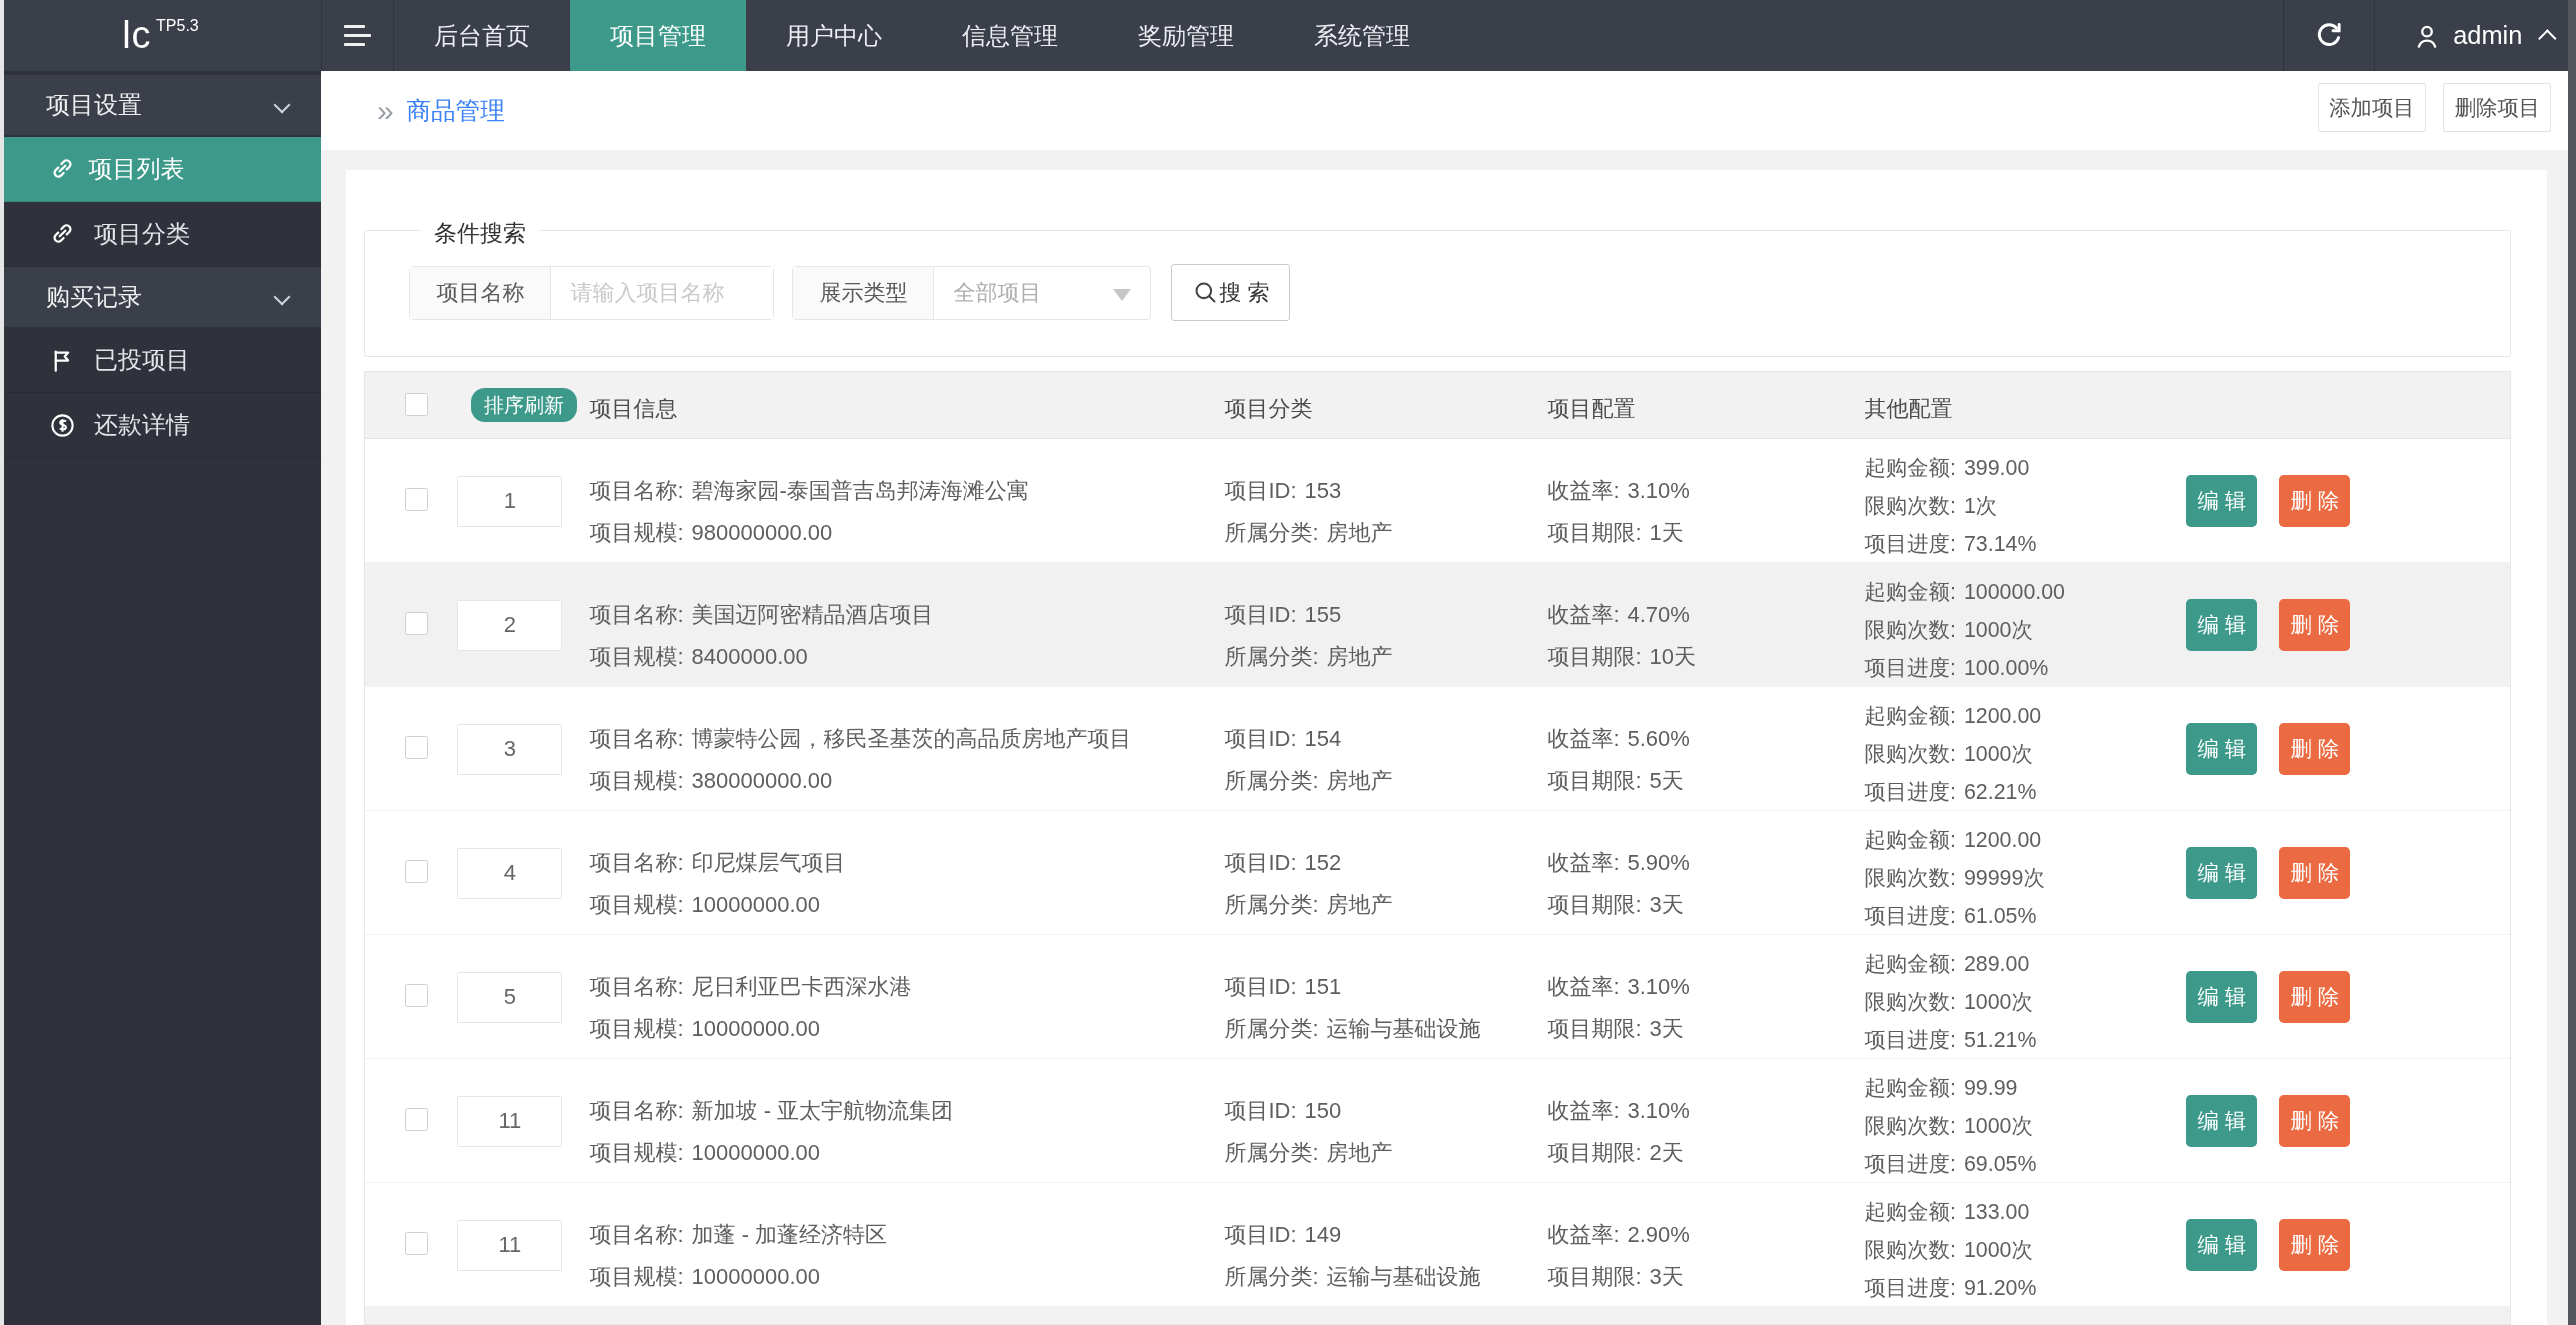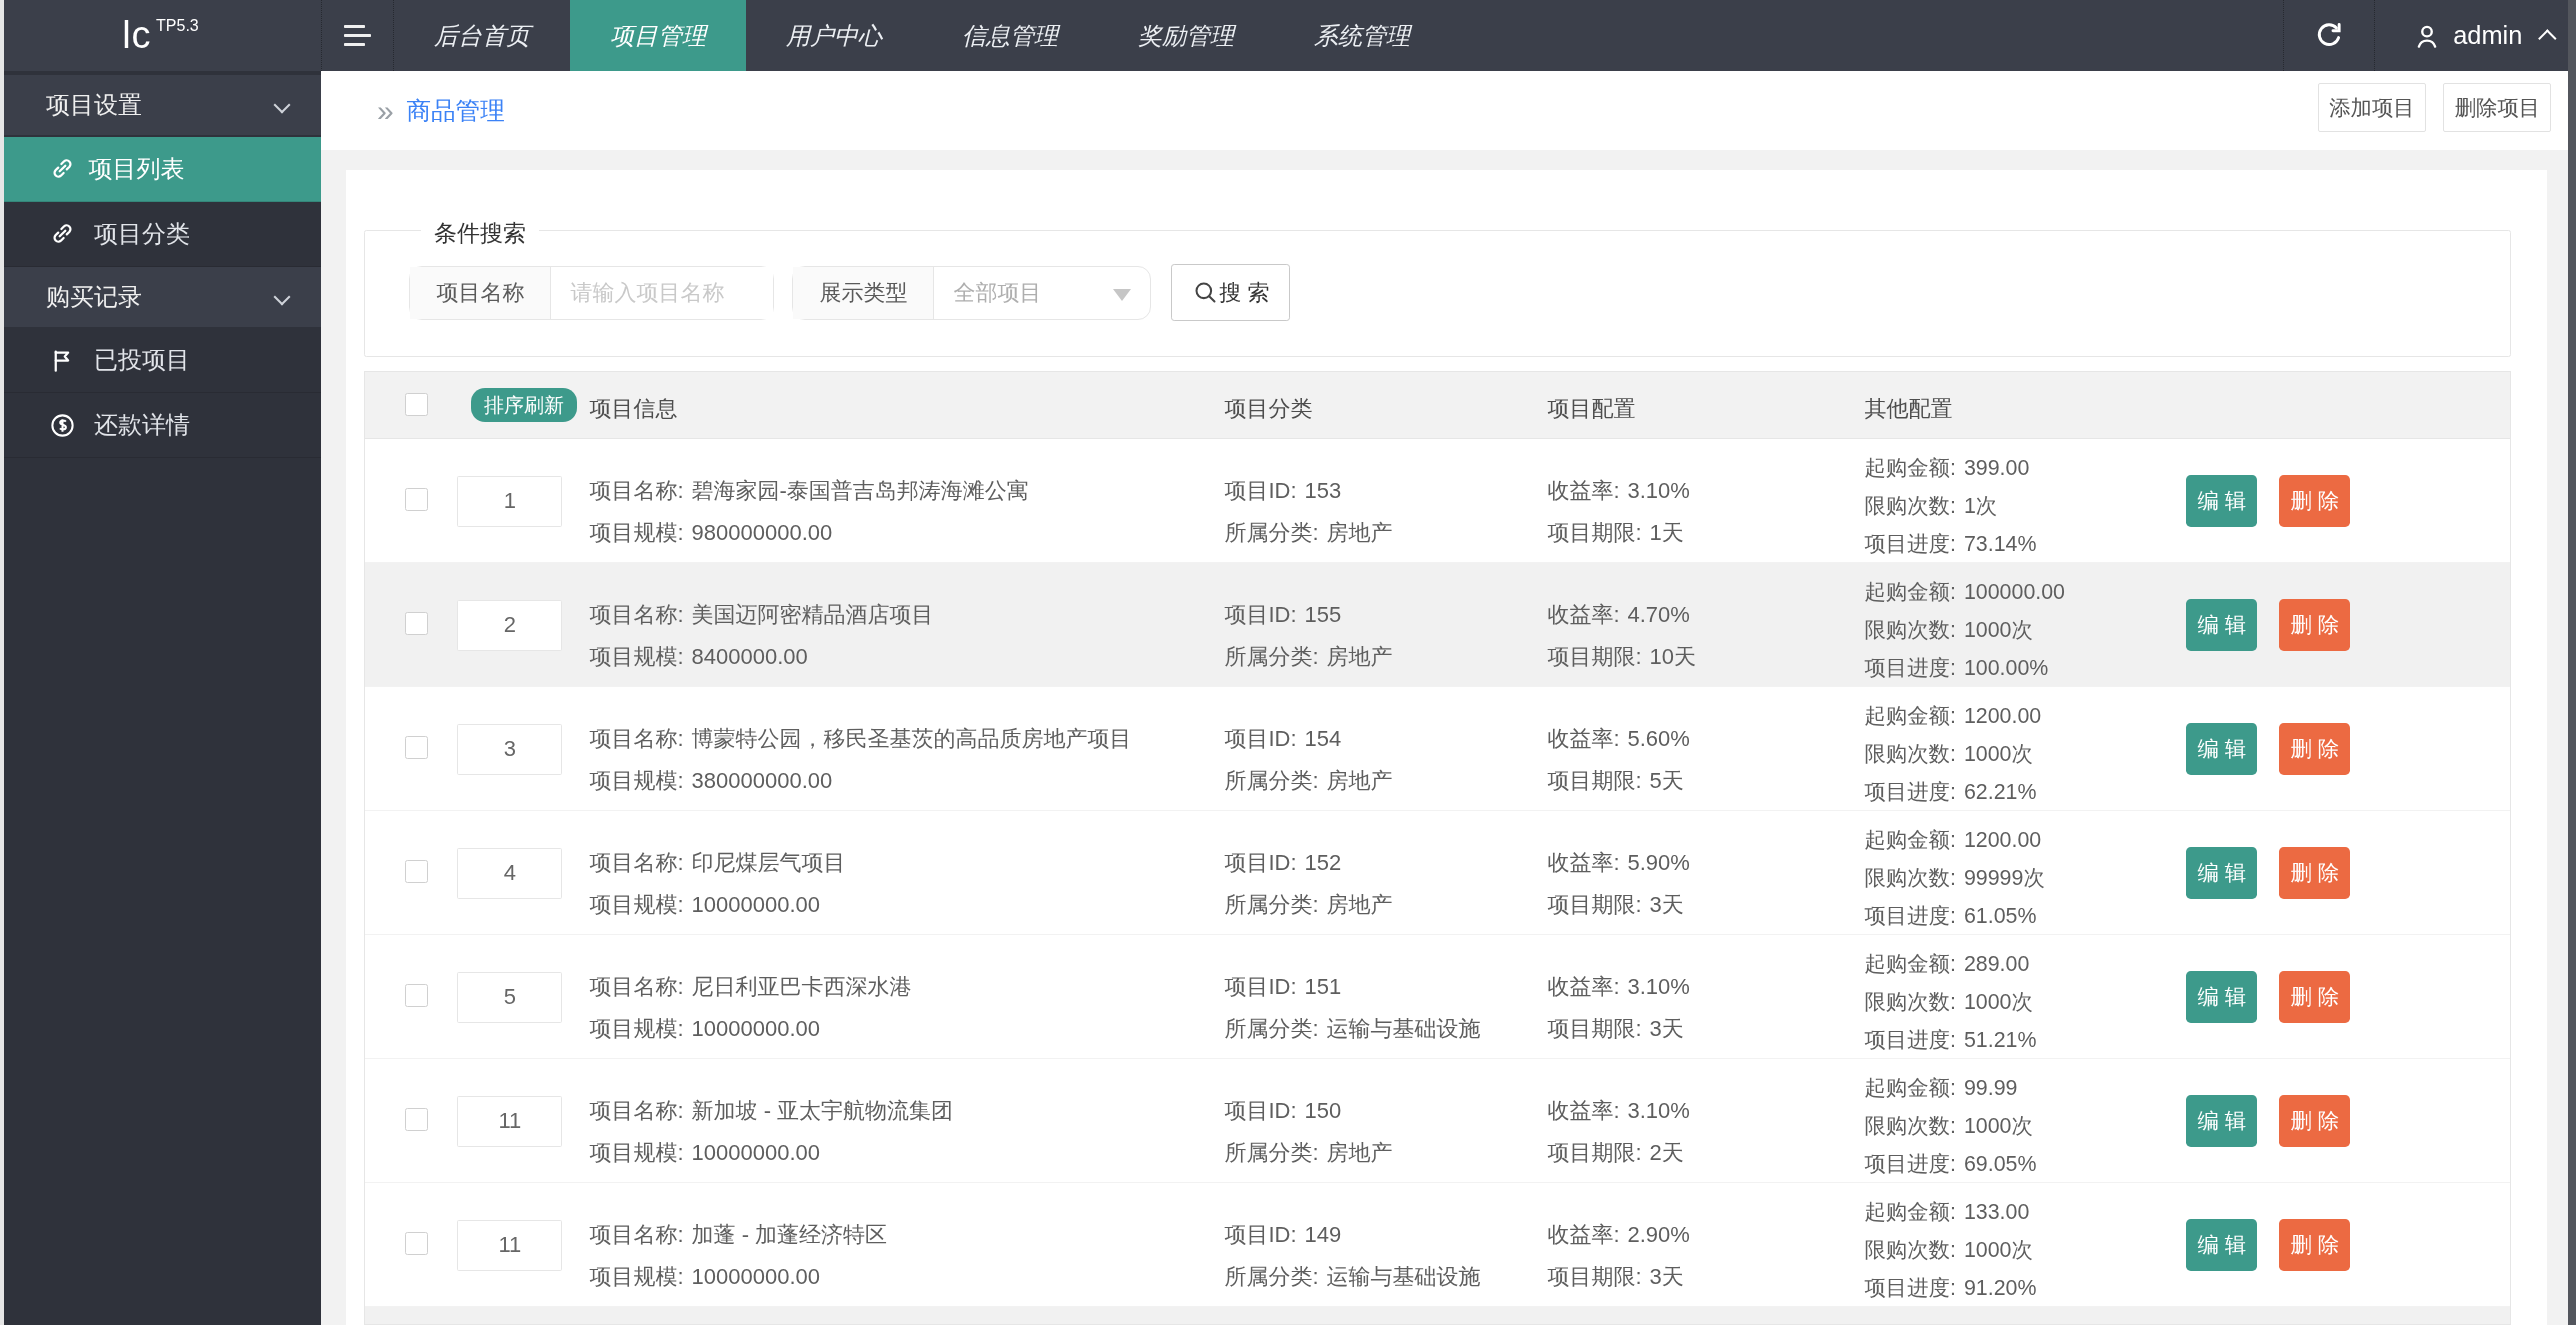--- a/index.html
+++ b/index.html
@@ -11,21 +11,21 @@
     display:flex; align-items:stretch; z-index:20; }
   .logo-area { width:321px; display:flex; align-items:center; justify-content:center; color:#fff; }
   .logo-main { font-size:38px; font-weight:400; letter-spacing:0.8px; }
   .logo-sup { font-size:16px; vertical-align:super; margin-left:4.8px; position:relative; top:-9.5px; }
   .burger-box { width:73px; display:flex; align-items:center; justify-content:center;
     border-left:0.8px dotted rgba(0,0,0,.35); border-right:0.8px dotted rgba(0,0,0,.35); cursor:pointer; }
   .burger { width:27px; }
   .burger i { display:block; height:3.2px; background:#f0f0f0; margin:5.6px 0; border-radius:0.8px; }
   .burger i:nth-child(1){ width:20.6px; } .burger i:nth-child(3){ width:20.6px; }
   .nav-tabs { display:flex; align-items:stretch; }
-  .nav-tab { display:flex; align-items:center; padding:0 40px; color:#eceff3; font-size:24px; cursor:pointer;font-style:italic; }
+  .nav-tab { display:flex; align-items:center; padding:0 40px; color:#eceff3; font-size:24px; cursor:pointer; }
   .nav-tab.active { background:#3D9A8B; color:#fff; }
   .top-spacer { flex:1; }
   .refresh-box { width:92px; display:flex; align-items:center; justify-content:center;
     border-left:0.8px dotted rgba(0,0,0,.35); border-right:0.8px dotted rgba(0,0,0,.35); cursor:pointer; }
   .user-box { display:flex; align-items:center; padding:0 22px 0 37px; color:#fff; font-size:25.4px; cursor:pointer; gap:11px; }
   .chev-up { width:12.7px; height:12.7px; border-left:2.4px solid #fff; border-top:2.4px solid #fff;
     transform:rotate(45deg); margin-left:8px; margin-top:6.3px; }
 
   
   .sidebar { position:absolute; left:0; top:71px; width:321px; bottom:0; background:#2F323B; z-index:10; padding-top:4px; }
@@ -50,21 +50,21 @@
   .page-btn { width:108px; height:49px; background:#fff; border:0.8px solid #e2e2e2; border-radius:2px;
     font-size:21.4px; color:#555; display:flex; align-items:center; justify-content:center; cursor:pointer; }
 
   .panel { position:absolute; left:25.4px; right:28.6px; top:99px; bottom:0; background:#fff; overflow:hidden; }
 
   
   .fieldset { position:relative; margin:60px 0 0 18px; width:2147px; border:0.8px solid #e6e6e6;
     border-radius:2.4px; padding:33px 0 35px 44px; }
   .legend { position:absolute; top:-12.7px; left:56px; background:#fff; padding:0 12.7px; font-size:23px; color:#333; }
   .form-row { display:flex; align-items:center; }
-  .fgroup { display:flex; align-items:stretch; height:54px; border:0.8px solid #e6e6e6; border-radius:13px; background:#fff; }
+  .fgroup { display:flex; align-items:stretch; height:54px; border:0.8px solid #e6e6e6; border-radius:4px; background:#fff; }
   .flabel { display:flex; align-items:center; padding:0 26px; background:#FAFAFA;
     border-right:0.8px solid #e6e6e6; font-size:22px; color:#5a5a5a; white-space:nowrap; }
   .ftext { width:222px; border:0; outline:none; font-size:22px; color:#666; padding:6px 19px;
     font-family:"Liberation Sans","DejaVu Sans",sans-serif; }
   .ftext::placeholder { color:#c9c9c9; }
   .fselect { width:216px; position:relative; display:flex; align-items:center; padding:0 19px;
     color:#aeaeae; font-size:22px; cursor:pointer; }
   .sel-caret { position:absolute; right:19px; top:22px; width:0; height:0;
     border-left:9.5px solid transparent; border-right:9.5px solid transparent; border-top:12.7px solid #c6c6c6; }
   .group2 { margin-left:18px; }

